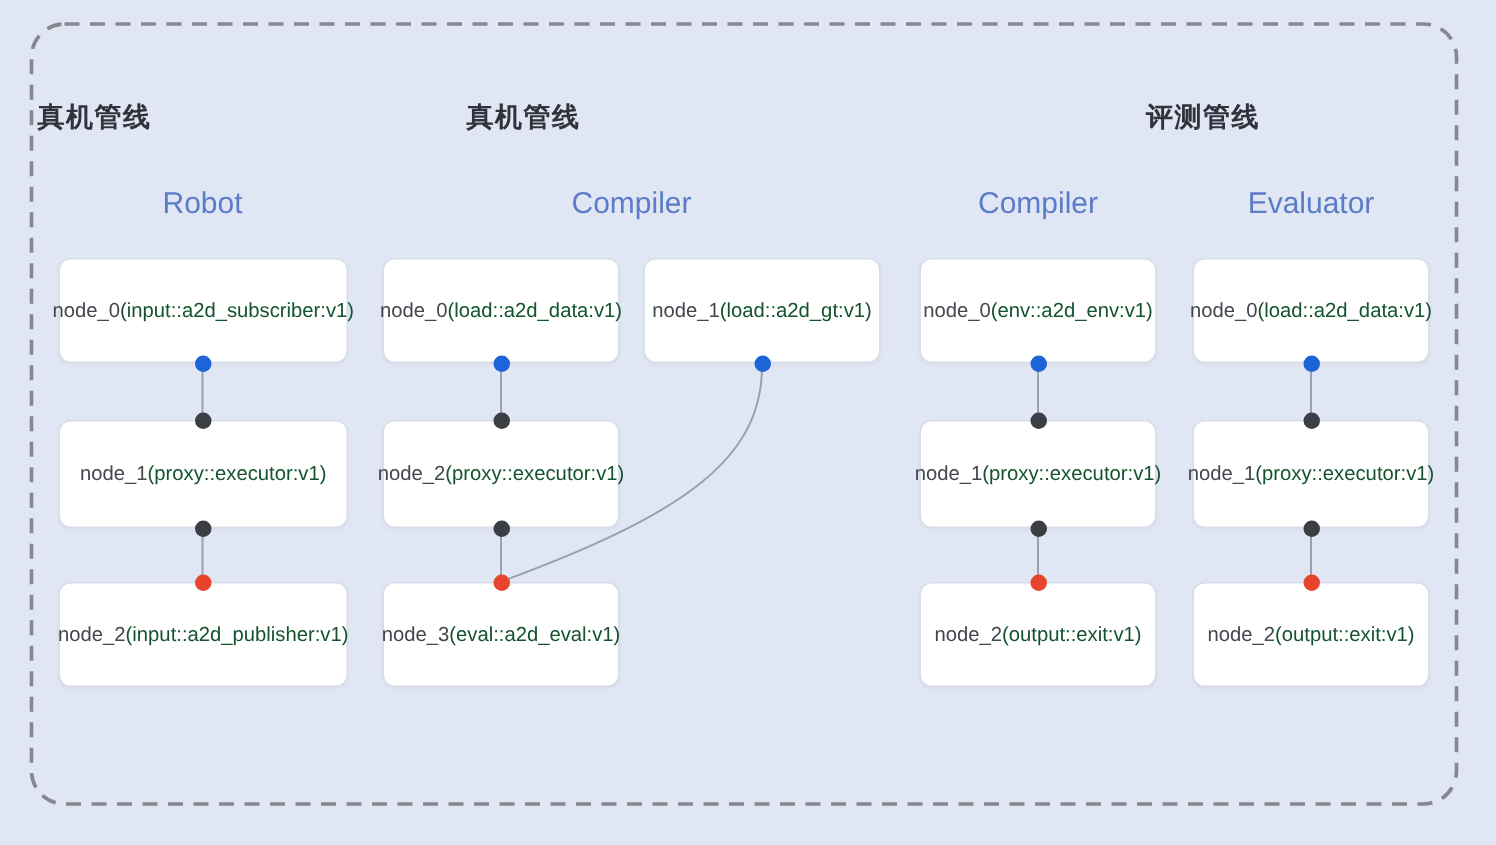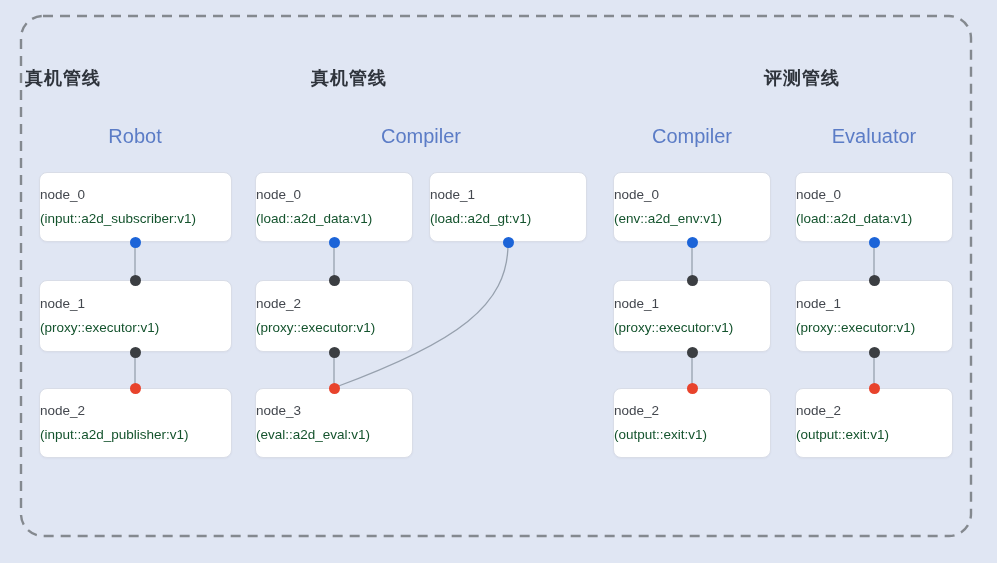--- a/index.html
+++ b/index.html
@@ -23,21 +23,21 @@
   }
   .col-header-en { position:absolute; width:220px; text-align:center; z-index:2; }
   .col-header-en .en {
     font-size:20px; color:#5b7cc6;
   }
   .node {
     position:absolute; z-index:3;
     background:#ffffff;
     border:1px solid #d9dde7;
     border-radius:8px;
-    display:flex; flex-direction:column; justify-content:center; 
+    display:flex; justify-content:center; align-items:center;
     box-shadow:0 1px 2px rgba(40,60,110,0.04);
   }
   .node .nt { font-size:13.5px; color:#43474e; line-height:24px; }
   .node .ns { font-size:13.5px; color:#14532d; line-height:24px; white-space:nowrap; }
   .dot {
     position:absolute; z-index:4;
     width:11px; height:11px; border-radius:50%;
   }
   .dot.blue { background:#1c64d8; }
   .dot.dark { background:#3b3e42; }

